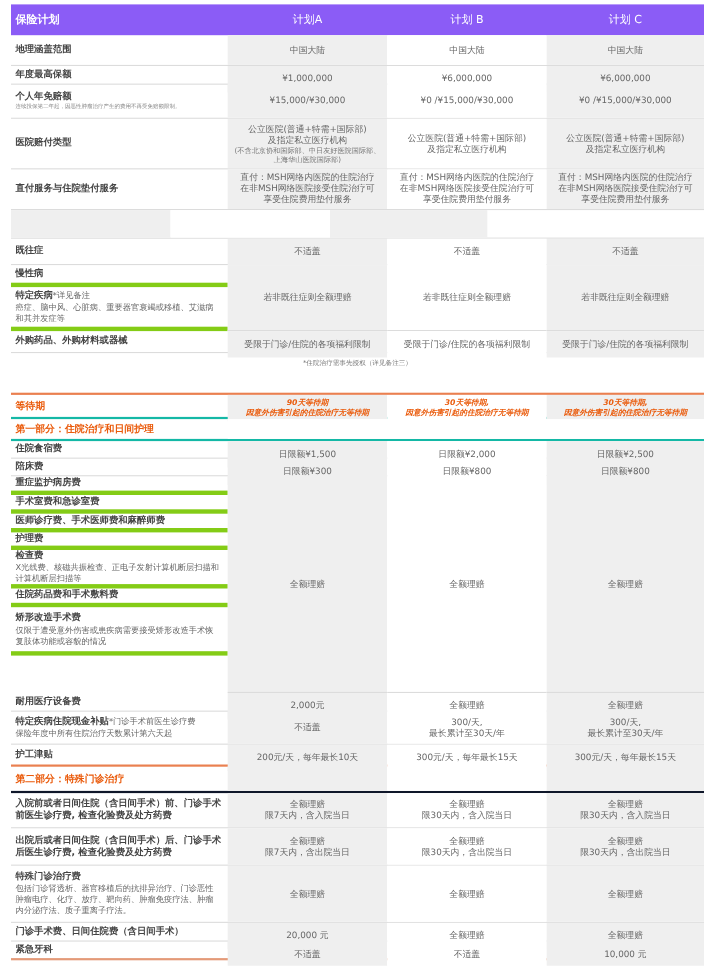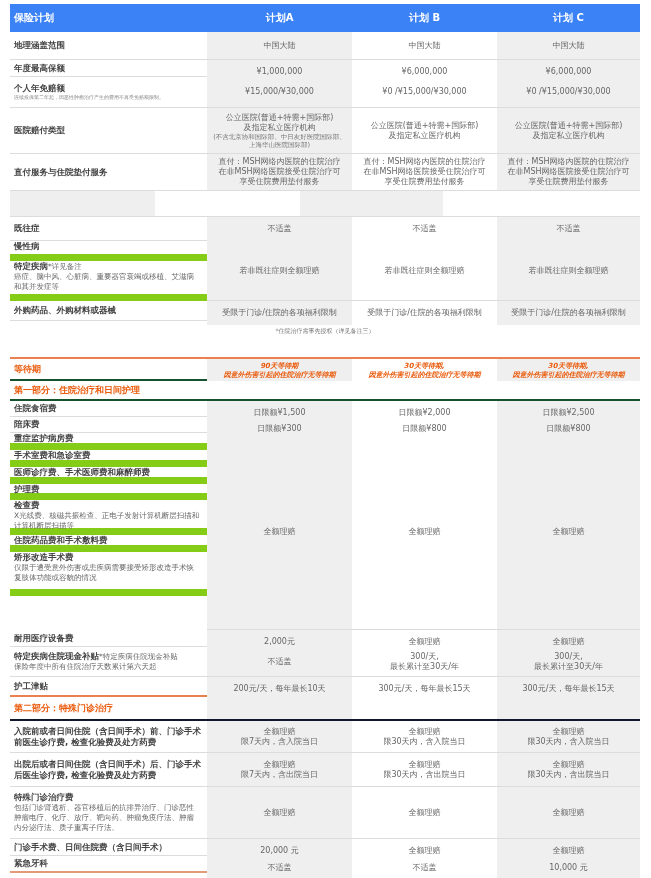--- a/index.html
+++ b/index.html
@@ -14,37 +14,37 @@
   .c1 { width: 145px; background: #efefef; }
   .c2 { width: 145px; background: #ffffff; }
   .c3 { width: 143px; background: #efefef; }
   .cell { display: flex; flex-direction: column; align-items: center; justify-content: center; text-align: center; font-size: 8px; line-height: 10px; color: #666; padding: 12px 3px; }
 
   .lbl { font-size: 8.5px; font-weight: bold; color: #444; line-height: 11px; }
   .sub { font-size: 7.5px; color: #666; line-height: 10px; font-weight: normal; }
   .tiny { font-size: 5px; color: #888; line-height: 7px; }
   .small { font-size: 6.5px; line-height: 8px; color: #777; }
 
-  .head { display: flex; height: 28px; background: #3b82f6; color: #fff; align-items: center; }
+  .head { display: flex; height: 28px; background: #8b5cf6; color: #fff; align-items: center; }
   .head .c0, .head .hc { background: transparent; }
   .head .c0 { font-size: 10px; font-weight: bold; justify-content: center; }
-  .head .hc { display: flex; align-items: center; justify-content: center; font-size: 10px; font-weight: bold; }
+  .head .hc { display: flex; align-items: center; justify-content: center; font-size: 10px; font-weight: normal; }
 
   .orange-lbl { color: #ea5b0c; font-size: 10px; font-weight: bold; }
-  .sec { border-bottom: 2px solid #14532d; }
+  .sec { border-bottom: 2px solid #14b8a6; }
   .sec-top { border-top: 2px solid #ea8050; }
   .italic-orange { color: #ea5b0c; font-style: italic; font-weight: bold; font-size: 7px; line-height: 9px; }
 
   .banner { width: 630px; text-align: center; padding-top: 6px; height: 36px; }
   .banner .t1 { font-size: 13px; font-weight: bold; color: #ea5b0c; }
   .banner .t2 { font-size: 13px; color: #ea5b0c; margin-left: 4px; }
   .banner .t3 { font-size: 6px; color: #777; line-height: 8px; }
   .merge-wrap { display: flex; width: 630px; }
   .merge-labels { width: 197px; }
-  .merge-labels .mrow { border-bottom: 7px solid #84cc16; padding: 0 6px 0 4px; display: flex; flex-direction: column; }
+  .merge-labels .mrow { border-bottom: 4px solid #84cc16; padding: 0 6px 0 4px; display: flex; flex-direction: column; justify-content: center; }
   .merge-col { display: flex; align-items: center; justify-content: center; font-size: 8px; color: #666; border-bottom: 1px solid #dcdcdc; }
 </style>
 </head>
 <body>
 
 <div class="wrap">
 
   <div class="head">
     <div class="c0">保险计划</div>
     <div class="hc" style="width:145px">计划A</div>
@@ -221,21 +221,21 @@
   <div class="row" style="height:17px">
     <div class="c0">
         <span class="lbl">耐用医疗设备费</span>
       </div>
     <div class="c1 cell">2,000元</div>
     <div class="c2 cell">全额理赔</div>
     <div class="c3 cell">全额理赔</div>
   </div>
   <div class="row" style="height:30px">
     <div class="c0">
-      <span class="lbl"><span>特定疾病住院现金补贴</span><span class="sub">*特定疾病住院现金补贴</span></span>
+      <span class="lbl"><span>特定疾病住院现金补贴</span><span class="sub">*门诊手术前医生诊疗费</span></span>
       <span class="sub">保险年度中所有住院治疗天数累计第六天起</span>
     </div>
     <div class="c1 cell" style="white-space:pre-line">不适盖</div>
     <div class="c2 cell" style="white-space:pre-line">300/天,
 最长累计至30天/年</div>
     <div class="c3 cell" style="white-space:pre-line">300/天,
 最长累计至30天/年</div>
   </div>
   <div class="row" style="height:20px;border-bottom:2px solid #ea8050">
     <div class="c0">

